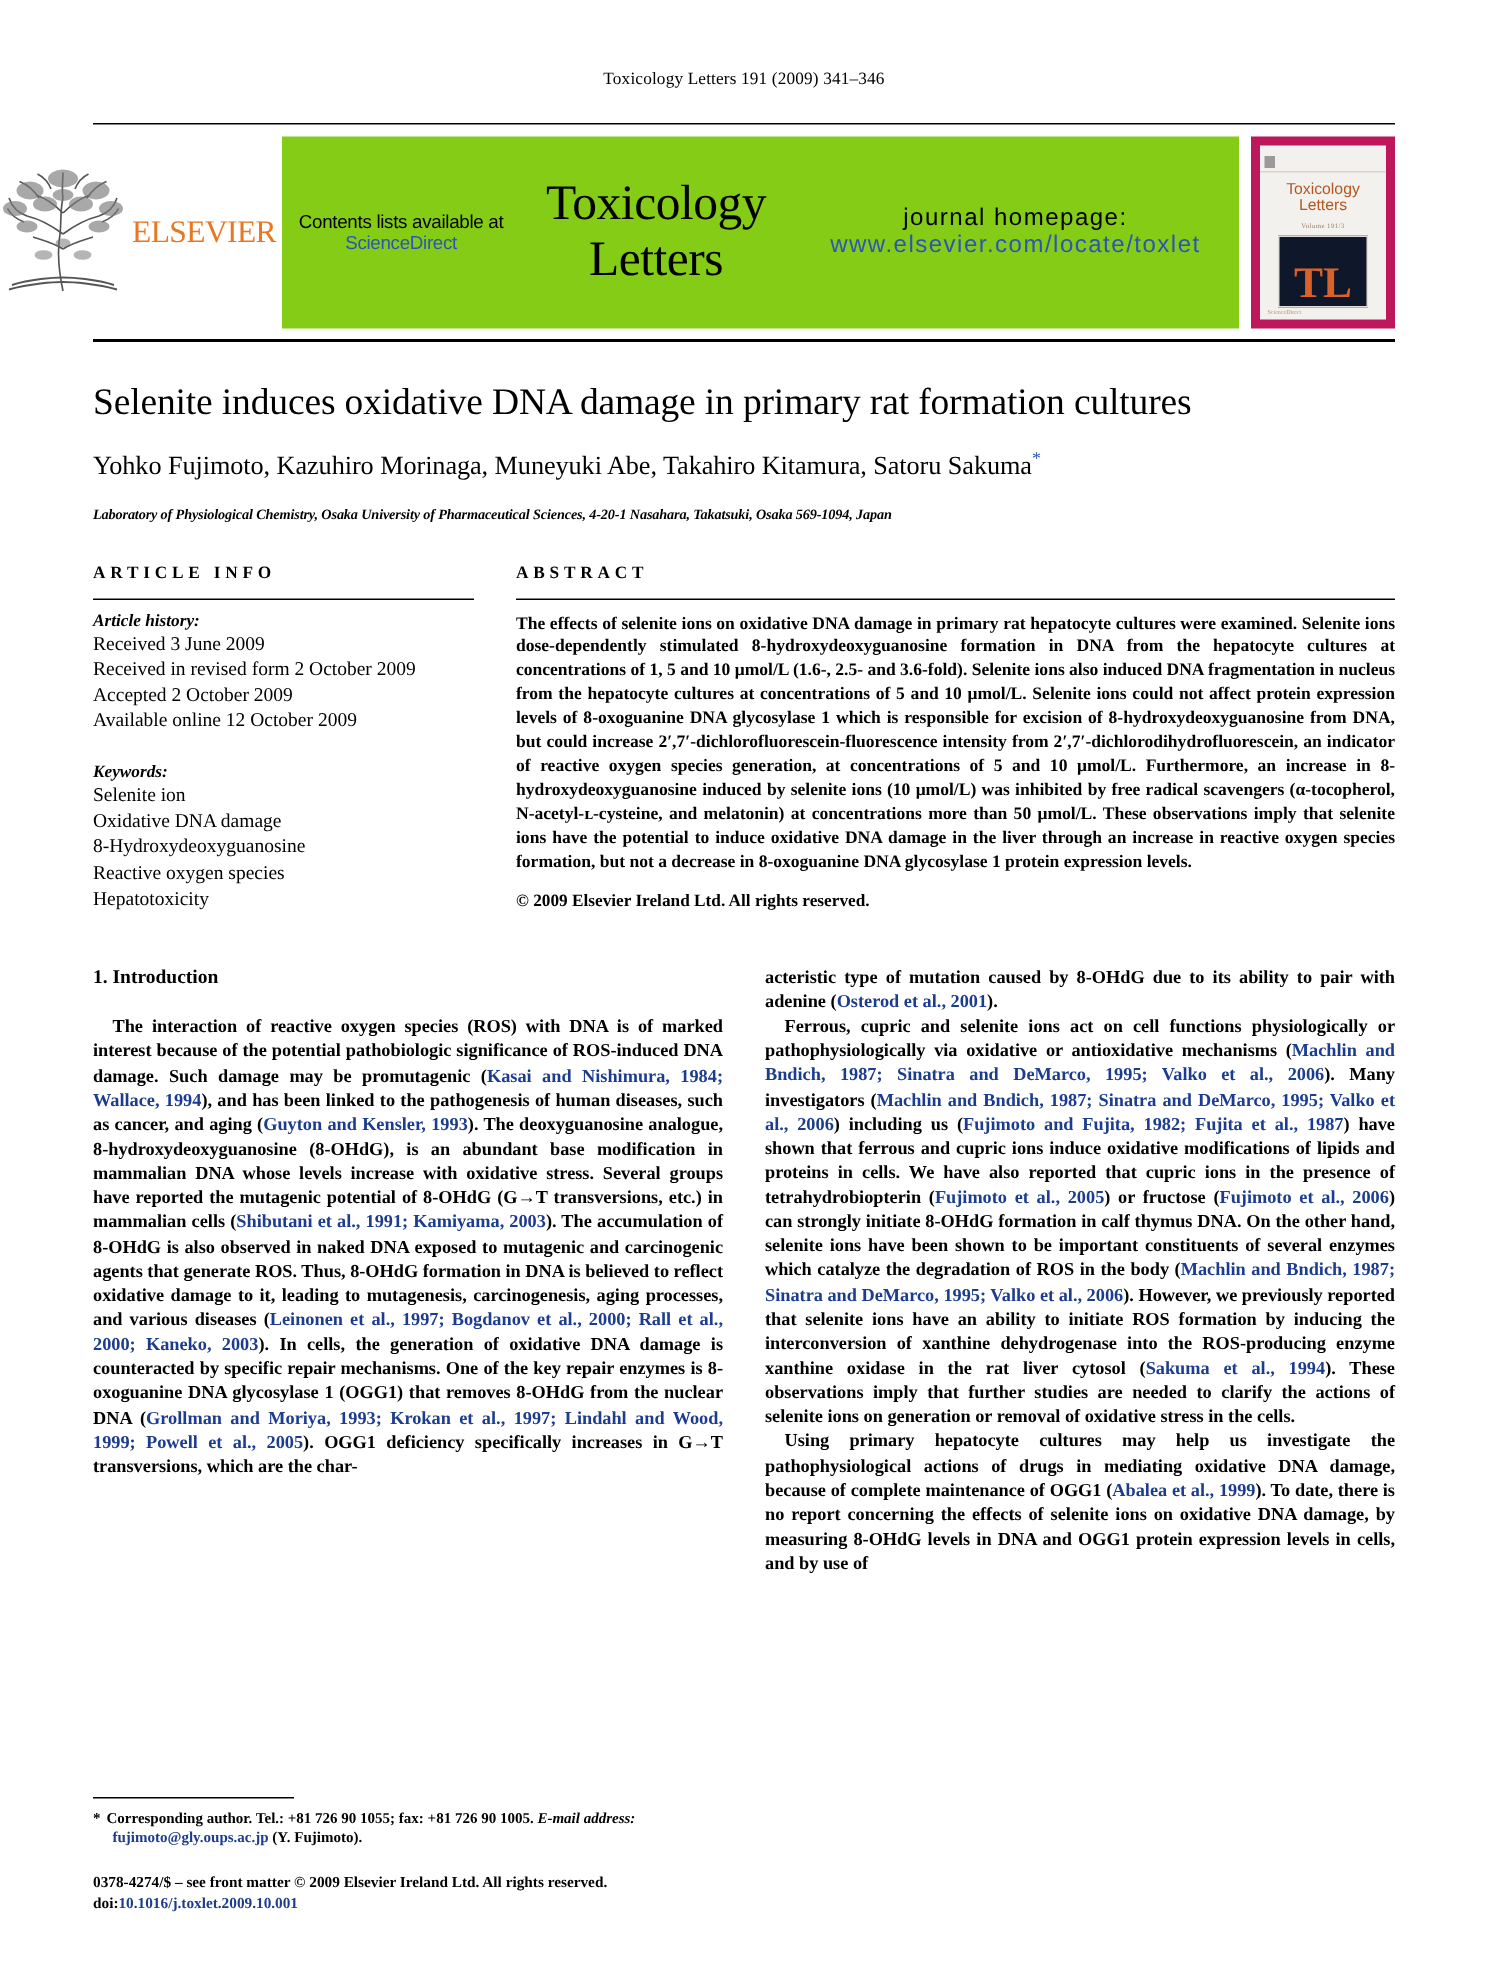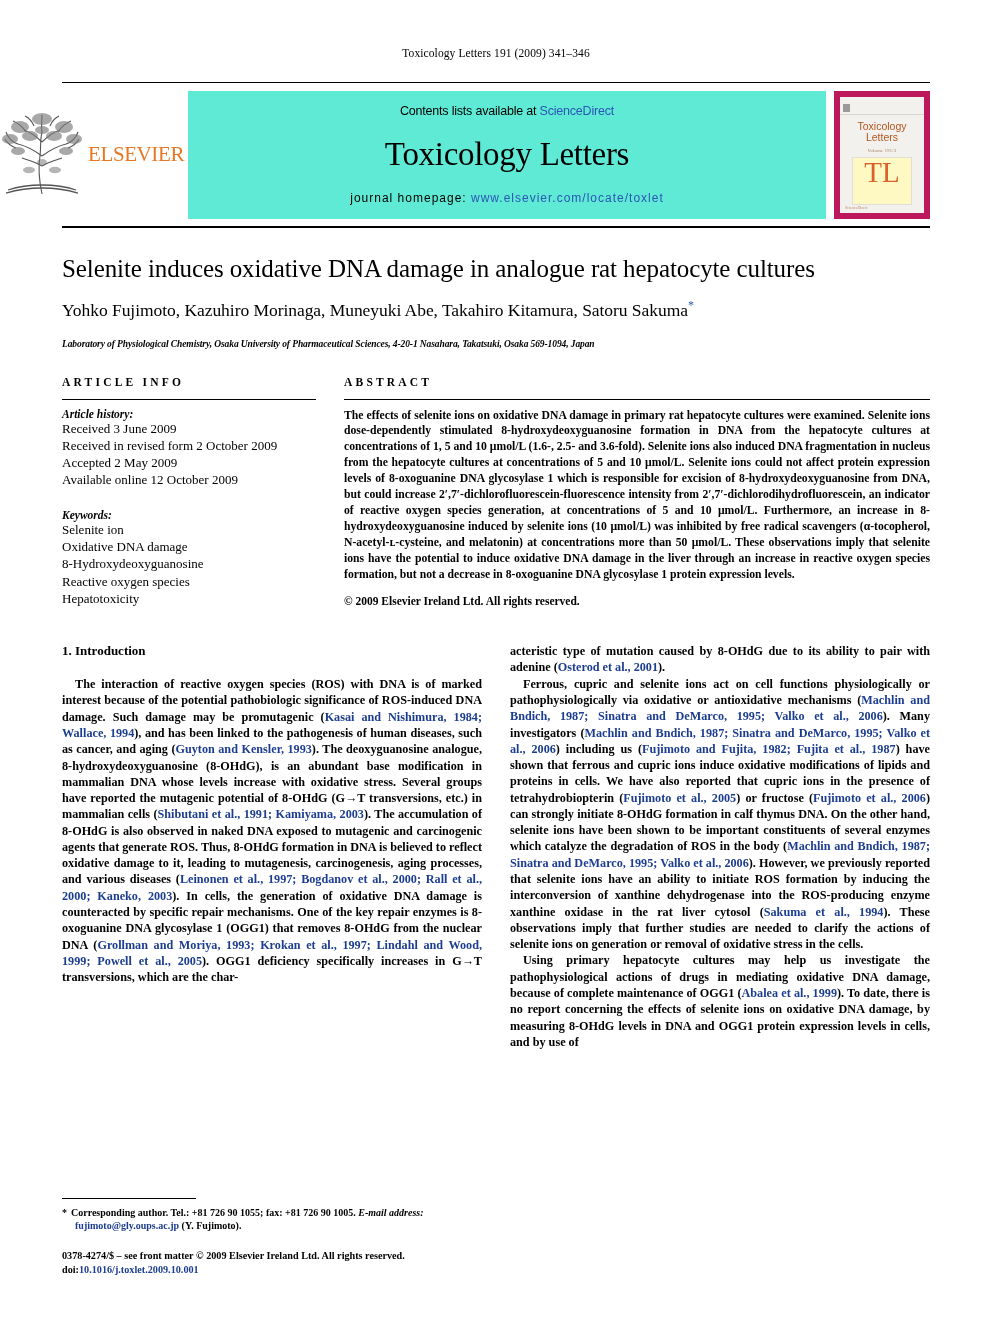--- a/index.html
+++ b/index.html
@@ -55,42 +55,41 @@
     font-family: "Liberation Serif", serif;
     font-size: 21px;
     letter-spacing: -0.4px;
     color: #E87722;
     font-weight: 400;
     line-height: 1;
     margin-top: 1px;
   }
   .banner-center {
     flex: 1 1 auto;
-    background: #5eead4;
+    background: #84cc16;
     margin: 0 8px 0 4px;
     display: flex;
-    flex-direction: column;
     align-items: center;
     justify-content: space-between;
     padding: 13px 0 14px 0;
     text-align: center;
   }
   .contents-line {
     font-size: 12.5px;
     font-family: "Liberation Sans", sans-serif;
     letter-spacing: -0.2px;
   }
   .sd-link { color: #2b56b5; }
   .journal-title {
     font-size: 33px;
     font-family: "Liberation Serif", serif;
     letter-spacing: -0.3px;
   }
   .homepage-line {
-    font-size: 12px;
+    font-size: 16px;
     font-family: "Liberation Sans", sans-serif;
     letter-spacing: 1.0px;
   }
   .homepage-line .hp-label { color: #000; }
   .homepage-line .hp-url { color: #2b56b5; }
   .banner-cover {
     flex: 0 0 96px;
     width: 96px;
     border: 6px solid #be185d;
     background: #f3f1ee;
@@ -122,25 +121,26 @@
   .cover-sub {
     margin-top: 5px;
     font-size: 4.5px;
     color: #9b7b63;
     letter-spacing: 0.3px;
   }
   .cover-box {
     margin-top: 4px;
     width: 58px;
     height: 46px;
-    background: #fef9c3;
+    background: #0f172a;
     border: 1px solid #e2ded7;
     display: flex;
-    align-items: flex-start;
+    align-items: flex-end;
     justify-content: center;
+    font-weight: bold;
   }
   .cover-tl {
     font-size: 29px;
     color: #d9622b;
     font-family: "Liberation Serif", serif;
     line-height: 1;
   }
   .cover-foot {
     position: absolute;
     bottom: 3px;
@@ -341,35 +341,35 @@
       <div class="cover-sub">Volume 191/3</div>
       <div class="cover-box">
         <span class="cover-tl">TL</span>
       </div>
       <div class="cover-foot">ScienceDirect</div>
     </div>
   </div>
 
   <div class="rule-thick"></div>
 
-  <div class="title">Selenite induces oxidative DNA damage in analogue rat hepatocyte cultures</div>
+  <div class="title">Selenite induces oxidative DNA damage in primary rat formation cultures</div>
   <div class="authors">
     <span>Yohko Fujimoto, Kazuhiro Morinaga, Muneyuki Abe, Takahiro Kitamura, Satoru Sakuma</span><sup>*</sup>
   </div>
   <div class="affiliation">Laboratory of Physiological Chemistry, Osaka University of Pharmaceutical Sciences, 4-20-1 Nasahara, Takatsuki, Osaka 569-1094, Japan</div>
 
   <div class="info-abs">
 
     <div class="col-info">
       <div class="sec-head">ARTICLE INFO</div>
       <div class="sec-rule"></div>
       <div class="info-label">Article history:</div>
       <div class="info-line">Received 3 June 2009</div>
       <div class="info-line">Received in revised form 2 October 2009</div>
-      <div class="info-line">Accepted 2 May 2009</div>
+      <div class="info-line">Accepted 2 October 2009</div>
       <div class="info-line">Available online 12 October 2009</div>
 
       <div class="kw-block">
         <div class="info-label">Keywords:</div>
         <div class="info-line">Selenite ion</div>
         <div class="info-line">Oxidative DNA damage</div>
         <div class="info-line">8-Hydroxydeoxyguanosine</div>
         <div class="info-line">Reactive oxygen species</div>
         <div class="info-line">Hepatotoxicity</div>
       </div>

